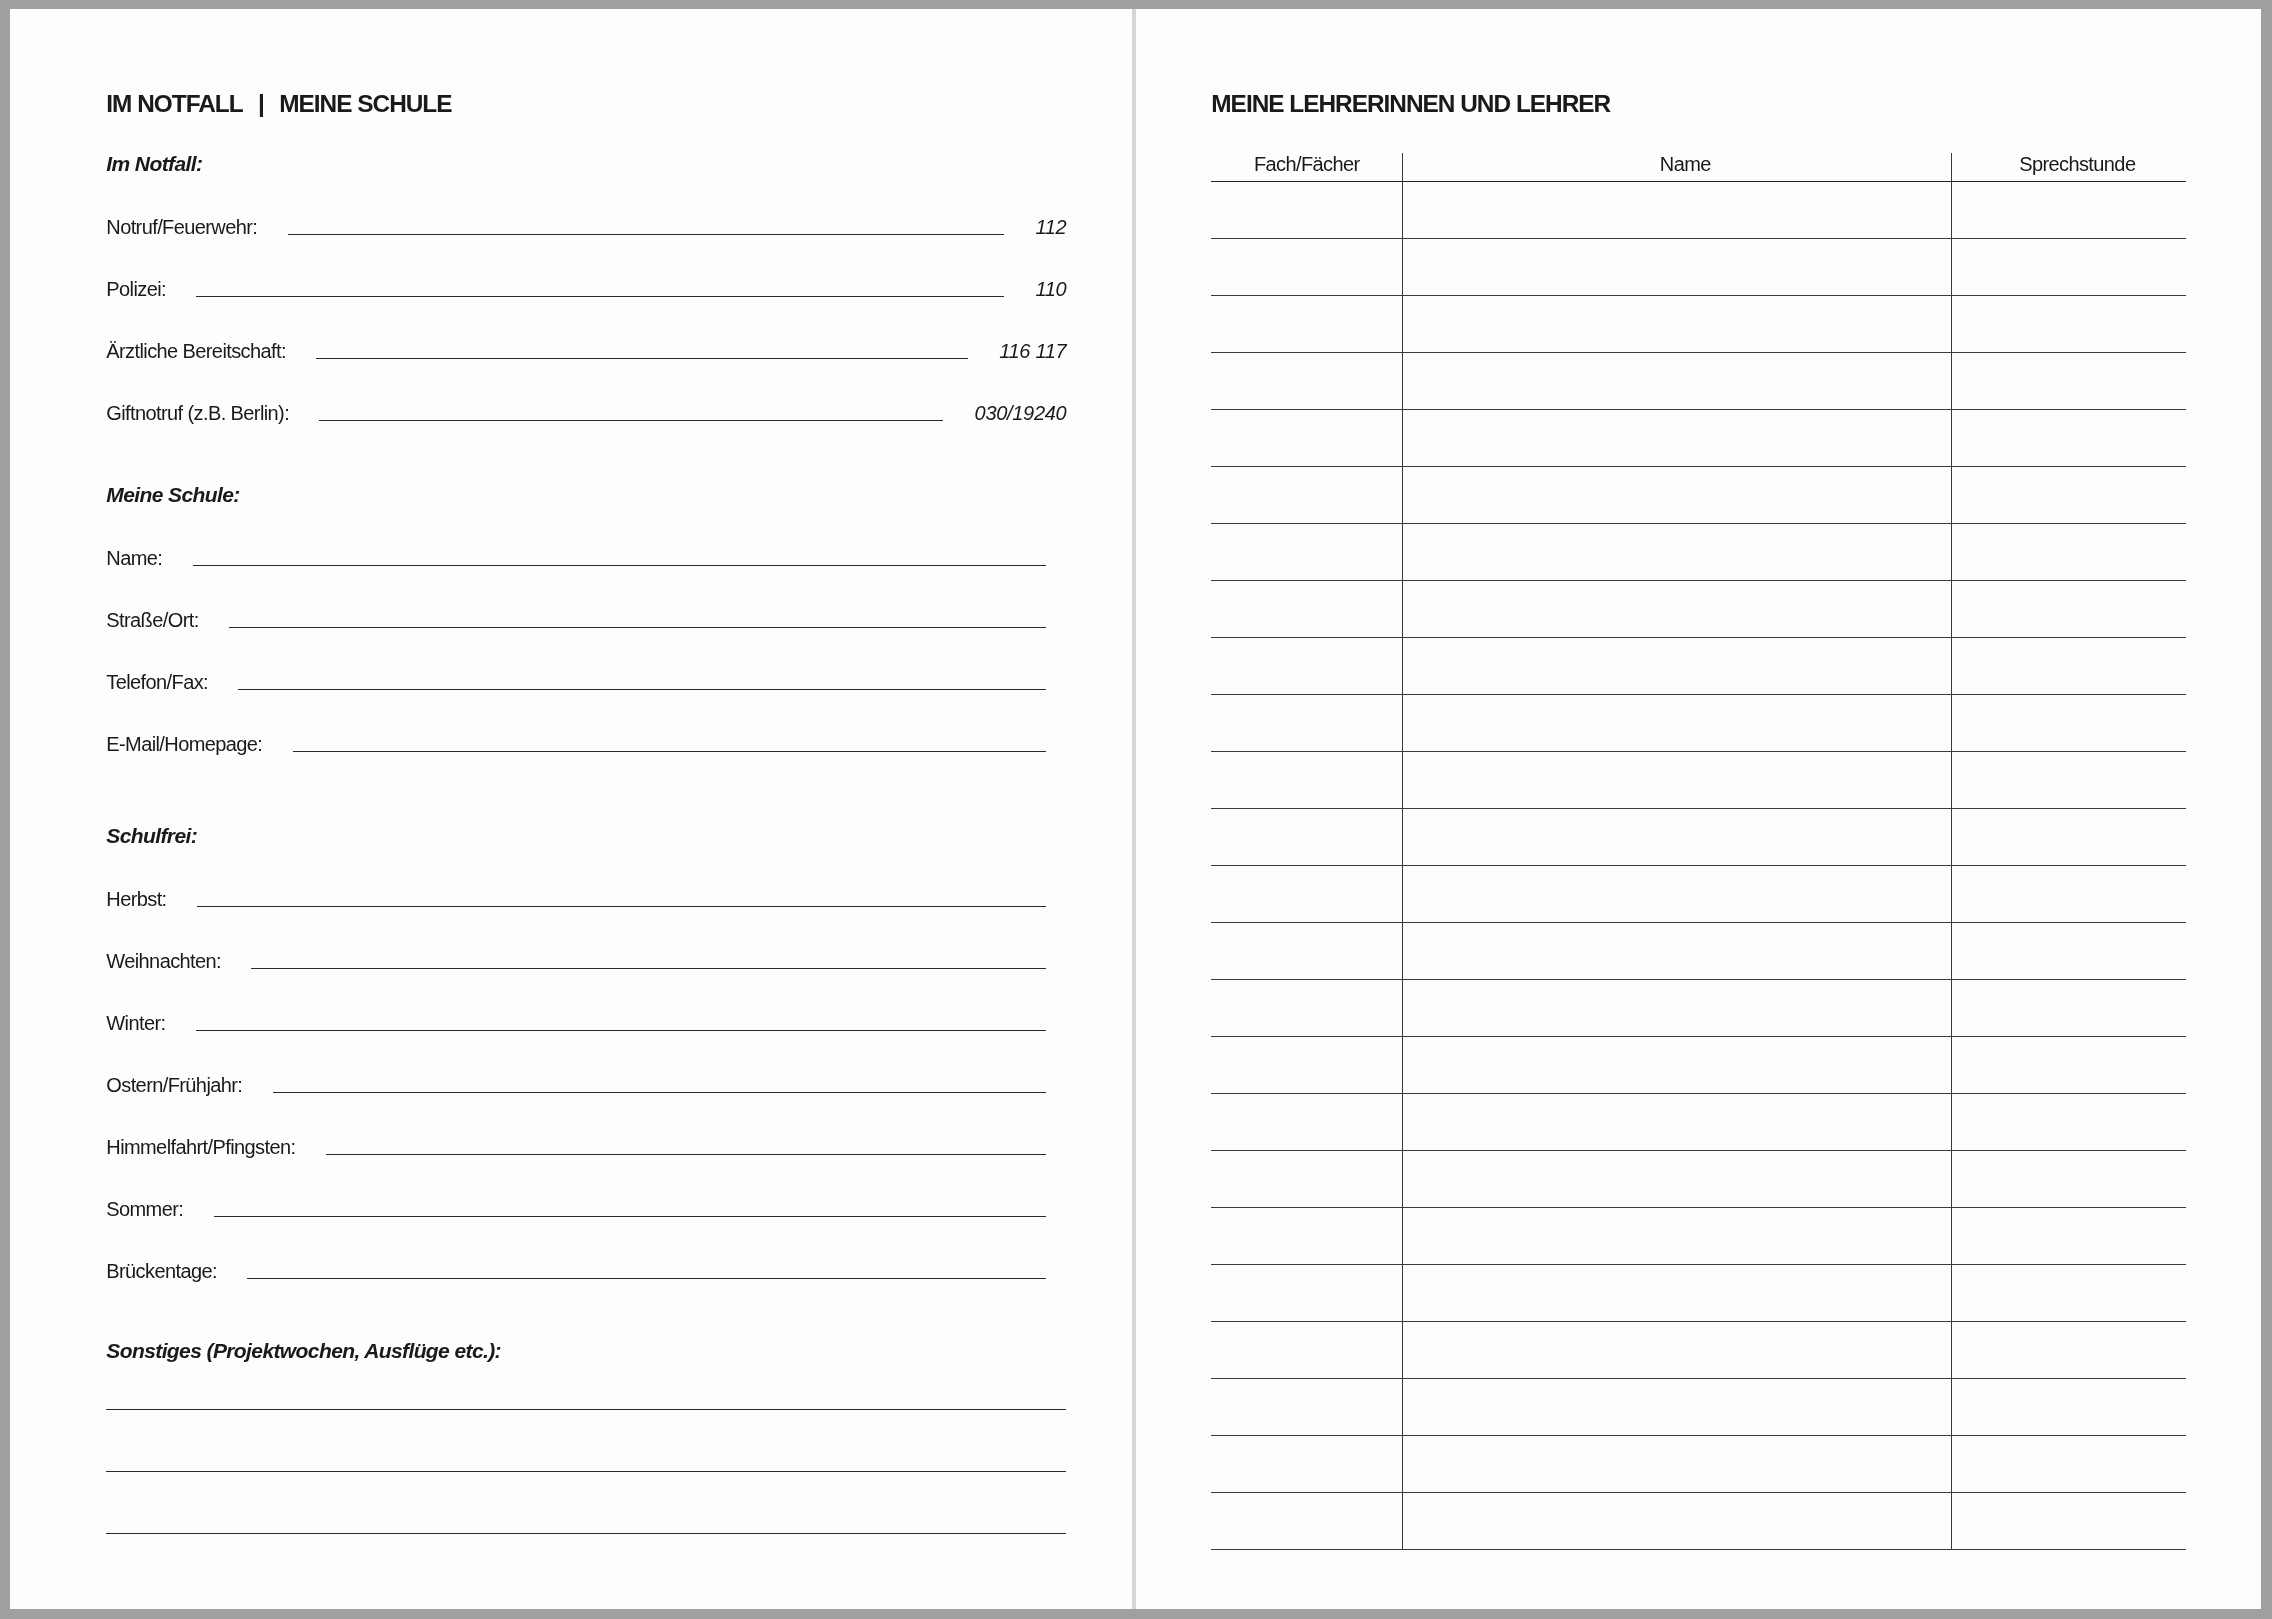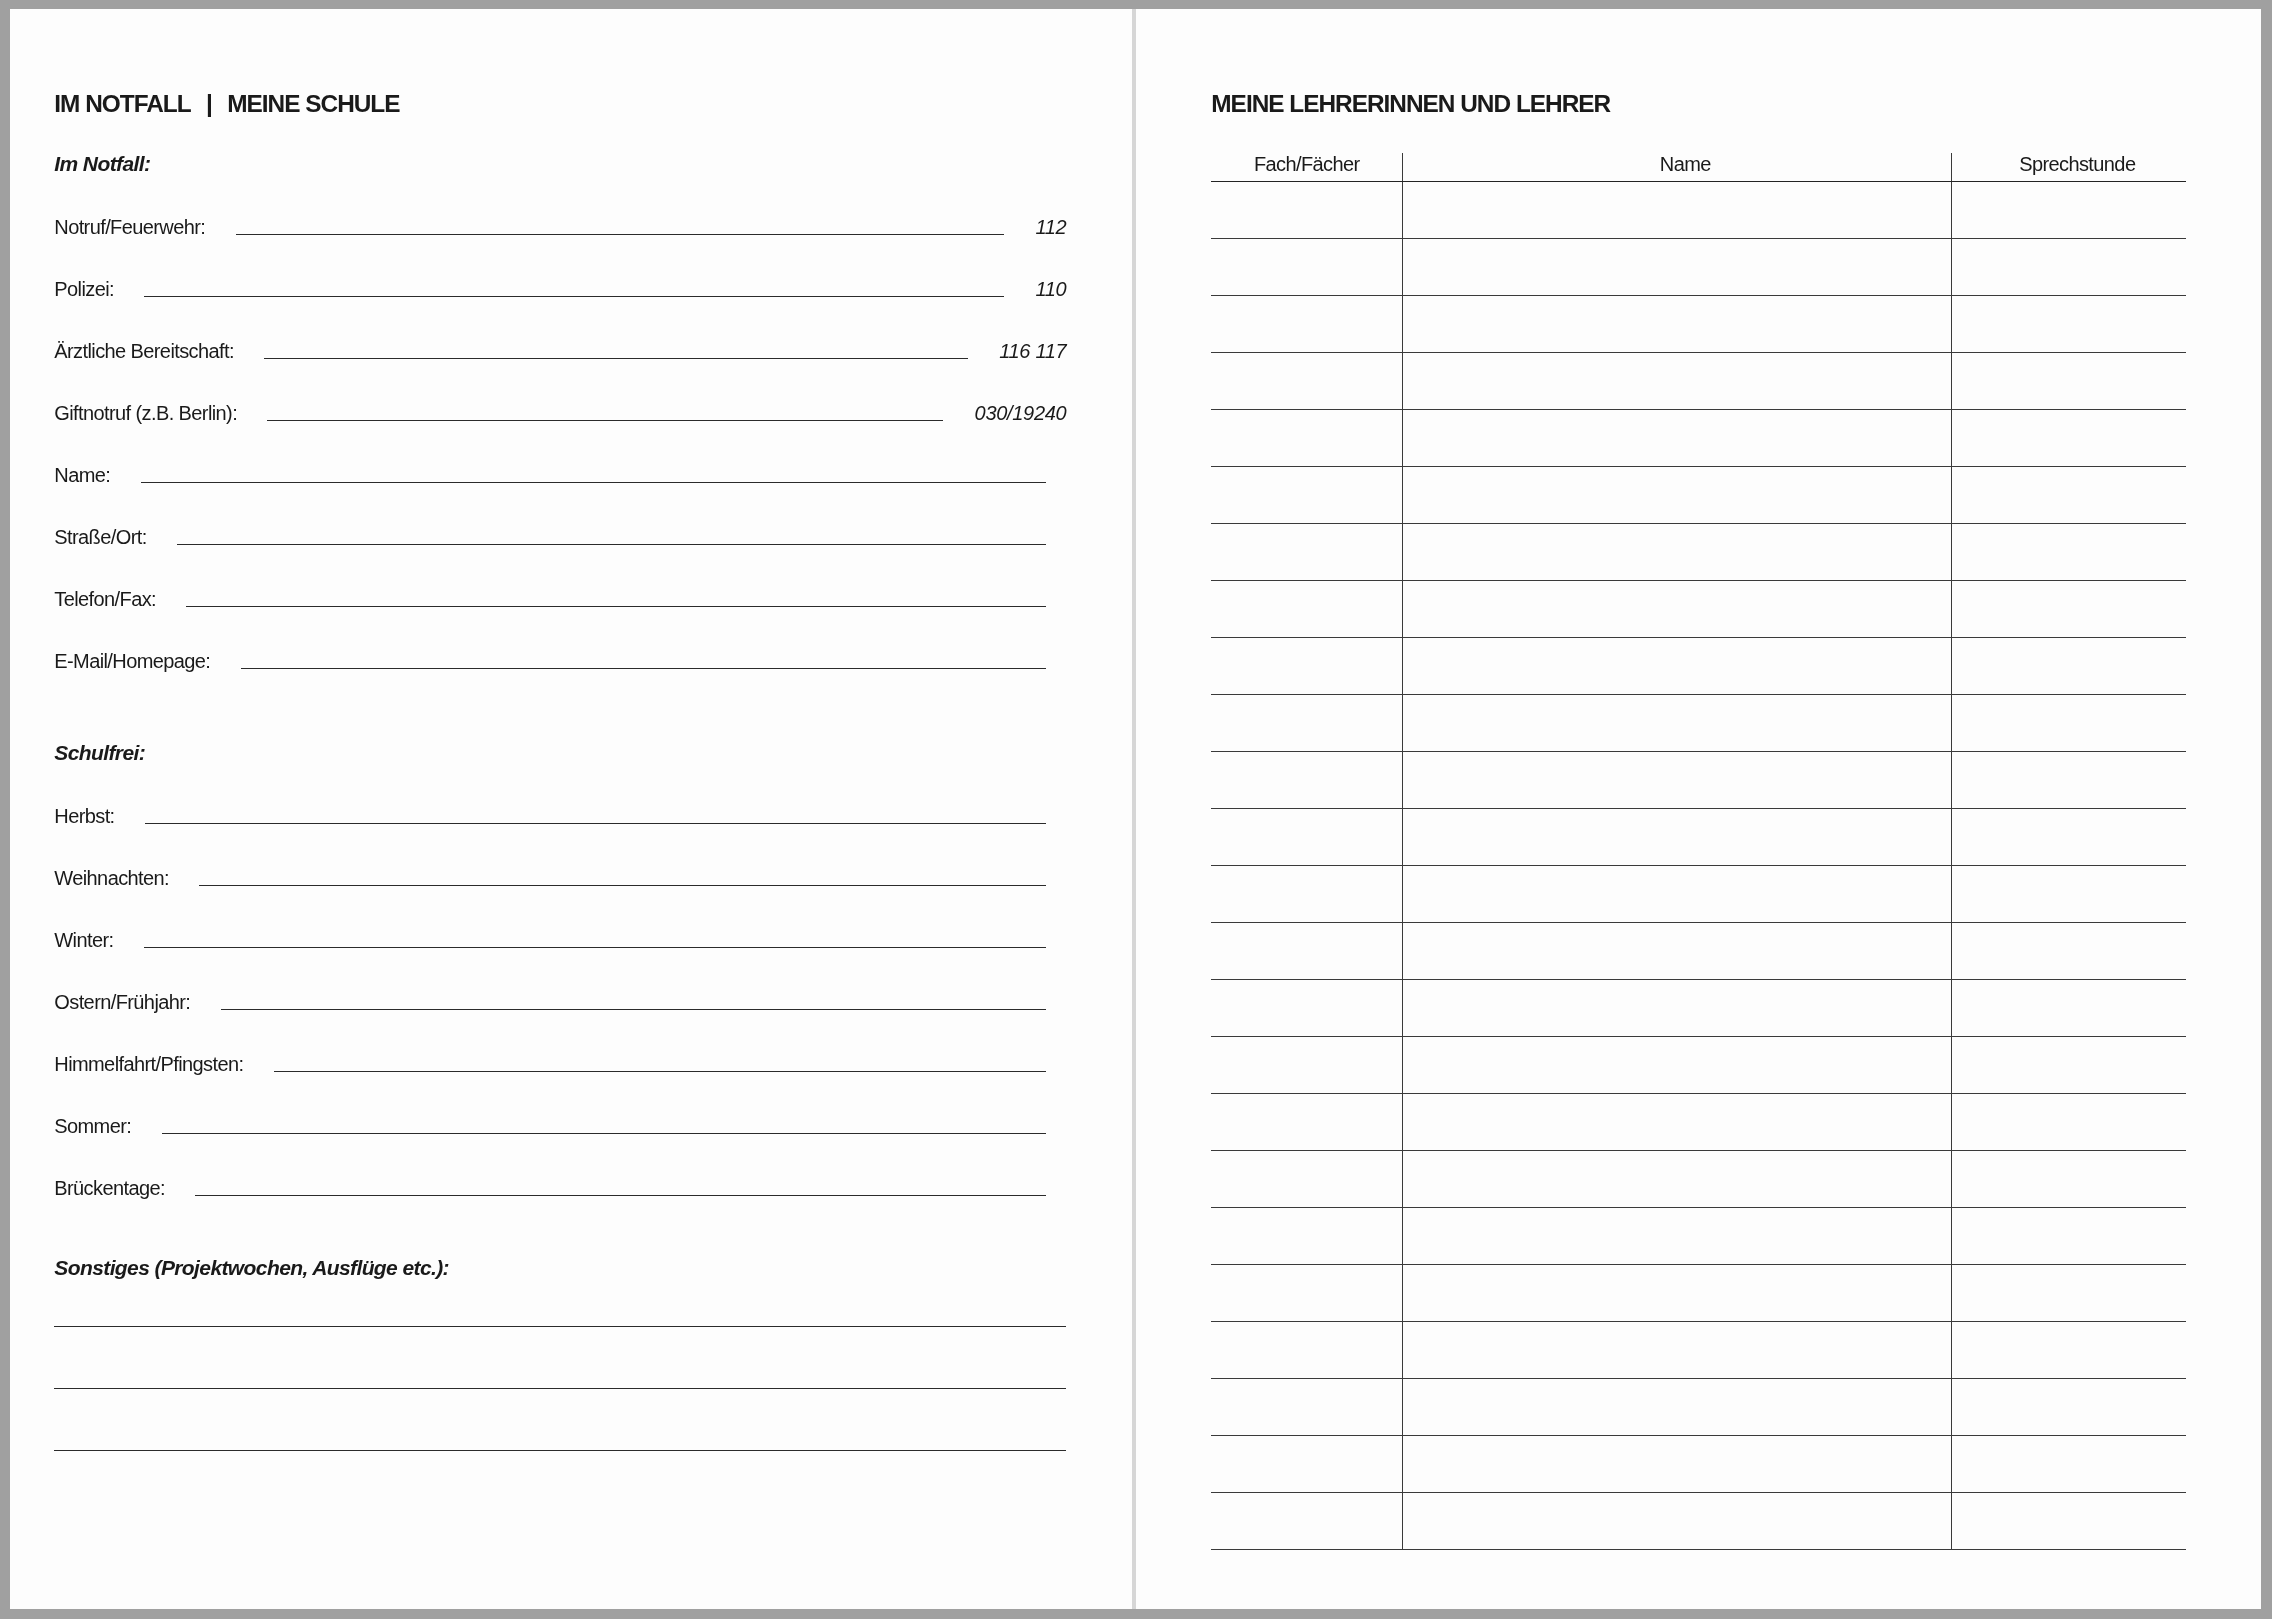--- a/index.html
+++ b/index.html
@@ -10,21 +10,21 @@
     color:#1a1a1a;
     overflow:hidden;
     position:relative;
   }
   .paper {
     position:absolute; left:10.3px; top:9px;
     width:2251px; height:1600px;
     background:#fdfdfd;
     display:flex;
   }
-  .page-left  { width:1123px; padding:81px 66px 0 44px; }
+  .page-left  { width:1123px; padding:81px 66px 0 96px; }
   .gutter     { width:3.9px; background:#d6d6d6; }
   .page-right { flex:1; padding:81px 75px 0 75px; }
 
   
   .page-title {
     font-size:24.4px; line-height:28px; font-weight:bold;
     letter-spacing:-1px; white-space:nowrap;
   }
   .title-sep { display:inline-block; margin:0 15.4px; font-weight:bold; }
 
@@ -105,20 +105,21 @@
         <span class="fvalue">116 117</span>
       </div>
       <div class="frow">
         <span class="flabel">Giftnotruf (z.B. Berlin):</span>
         <span class="fline"></span>
         <span class="fvalue">030/19240</span>
       </div>
     </div>
 
     <div class="sec-meineschule">
+      <h2 class="section-heading">Meine Schule:</h2>
 
       <div class="frow">
         <span class="flabel">Name:</span>
         <span class="fline"></span>
         <span class="fvalue"></span>
       </div>
       <div class="frow">
         <span class="flabel">Straße/Ort:</span>
         <span class="fline"></span>
         <span class="fvalue"></span>

